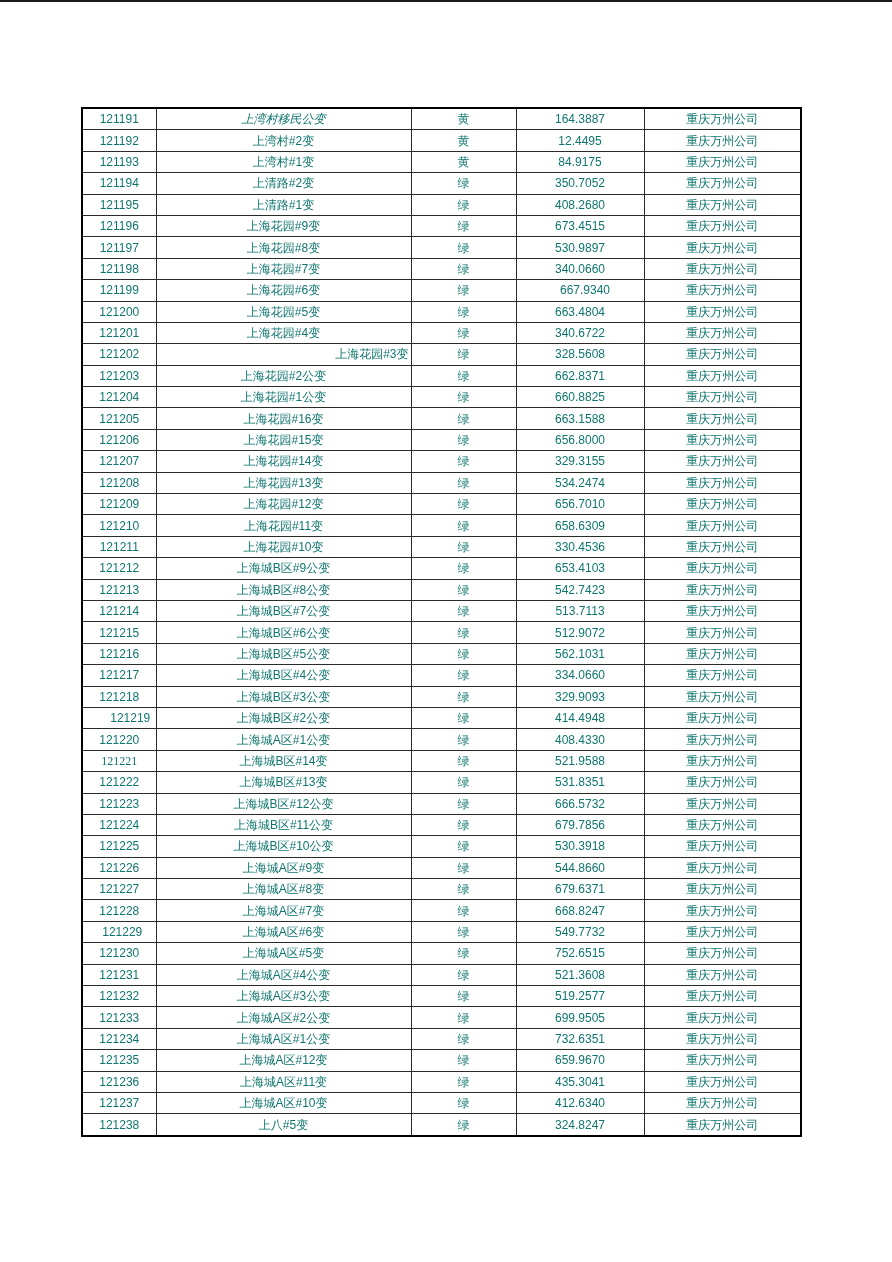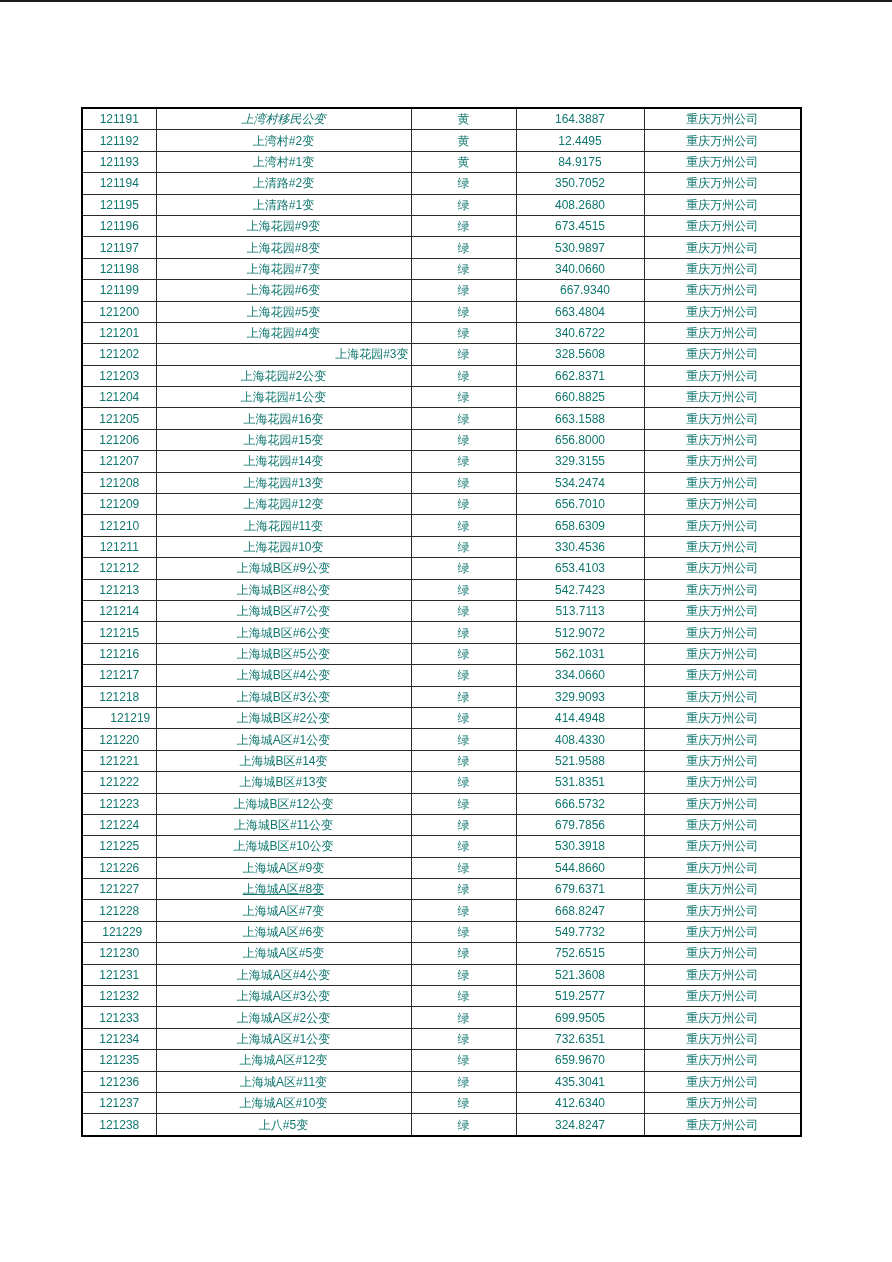--- a/index.html
+++ b/index.html
@@ -259,21 +259,21 @@
           <td style="border: 1px solid rgb(42, 42, 42);">重庆万州公司</td>
         </tr>
         <tr>
           <td style="border: 1px solid rgb(42, 42, 42);">121220</td>
           <td style="border: 1px solid rgb(42, 42, 42);">上海城A区#1公变</td>
           <td style="border: 1px solid rgb(42, 42, 42);">绿</td>
           <td style="border: 1px solid rgb(42, 42, 42);">408.4330</td>
           <td style="border: 1px solid rgb(42, 42, 42);">重庆万州公司</td>
         </tr>
         <tr>
-          <td style="border: 1px solid rgb(42, 42, 42);">121221</td>
+          <td style="border: 1px solid rgb(42, 42, 42); font-family: Liberation Serif, serif;">121221</td>
           <td style="border: 1px solid rgb(42, 42, 42);">上海城B区#14变</td>
           <td style="border: 1px solid rgb(42, 42, 42);">绿</td>
           <td style="border: 1px solid rgb(42, 42, 42);">521.9588</td>
           <td style="border: 1px solid rgb(42, 42, 42);">重庆万州公司</td>
         </tr>
         <tr>
           <td style="border: 1px solid rgb(42, 42, 42);">121222</td>
           <td style="border: 1px solid rgb(42, 42, 42);">上海城B区#13变</td>
           <td style="border: 1px solid rgb(42, 42, 42);">绿</td>
           <td style="border: 1px solid rgb(42, 42, 42);">531.8351</td>
@@ -302,21 +302,21 @@
         </tr>
         <tr>
           <td style="border: 1px solid rgb(42, 42, 42);">121226</td>
           <td style="border: 1px solid rgb(42, 42, 42);">上海城A区#9变</td>
           <td style="border: 1px solid rgb(42, 42, 42);">绿</td>
           <td style="border: 1px solid rgb(42, 42, 42);">544.8660</td>
           <td style="border: 1px solid rgb(42, 42, 42);">重庆万州公司</td>
         </tr>
         <tr>
           <td style="border: 1px solid rgb(42, 42, 42);">121227</td>
-          <td style="border: 1px solid rgb(42, 42, 42); text-decoration: underline;">上海城A区#8变</td>
+          <td style="border: 1px solid rgb(42, 42, 42);">上海城A区#8变</td>
           <td style="border: 1px solid rgb(42, 42, 42);">绿</td>
           <td style="border: 1px solid rgb(42, 42, 42);">679.6371</td>
           <td style="border: 1px solid rgb(42, 42, 42);">重庆万州公司</td>
         </tr>
         <tr>
           <td style="border: 1px solid rgb(42, 42, 42);">121228</td>
           <td style="border: 1px solid rgb(42, 42, 42);">上海城A区#7变</td>
           <td style="border: 1px solid rgb(42, 42, 42);">绿</td>
           <td style="border: 1px solid rgb(42, 42, 42);">668.8247</td>
           <td style="border: 1px solid rgb(42, 42, 42);">重庆万州公司</td>

